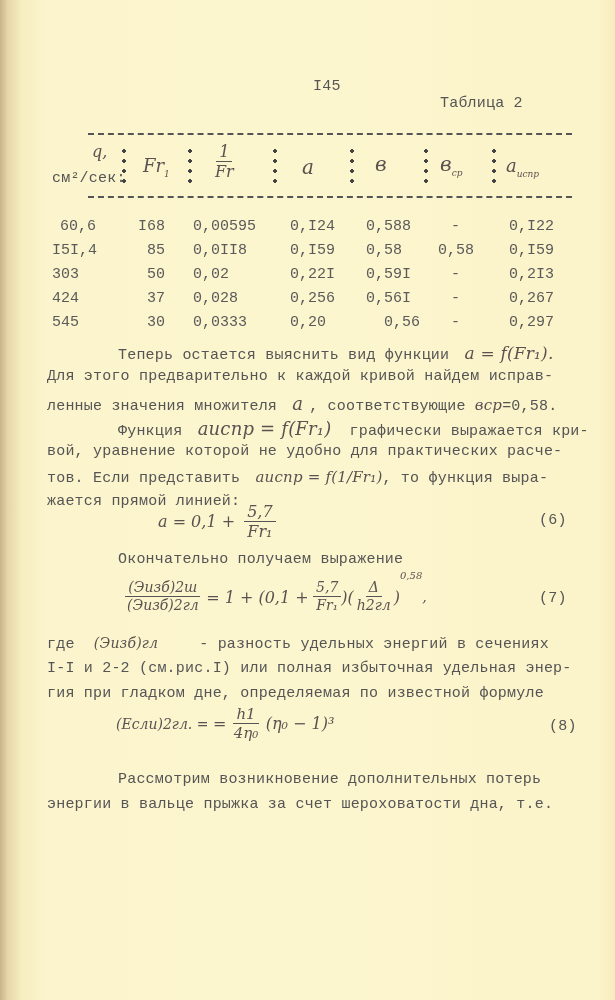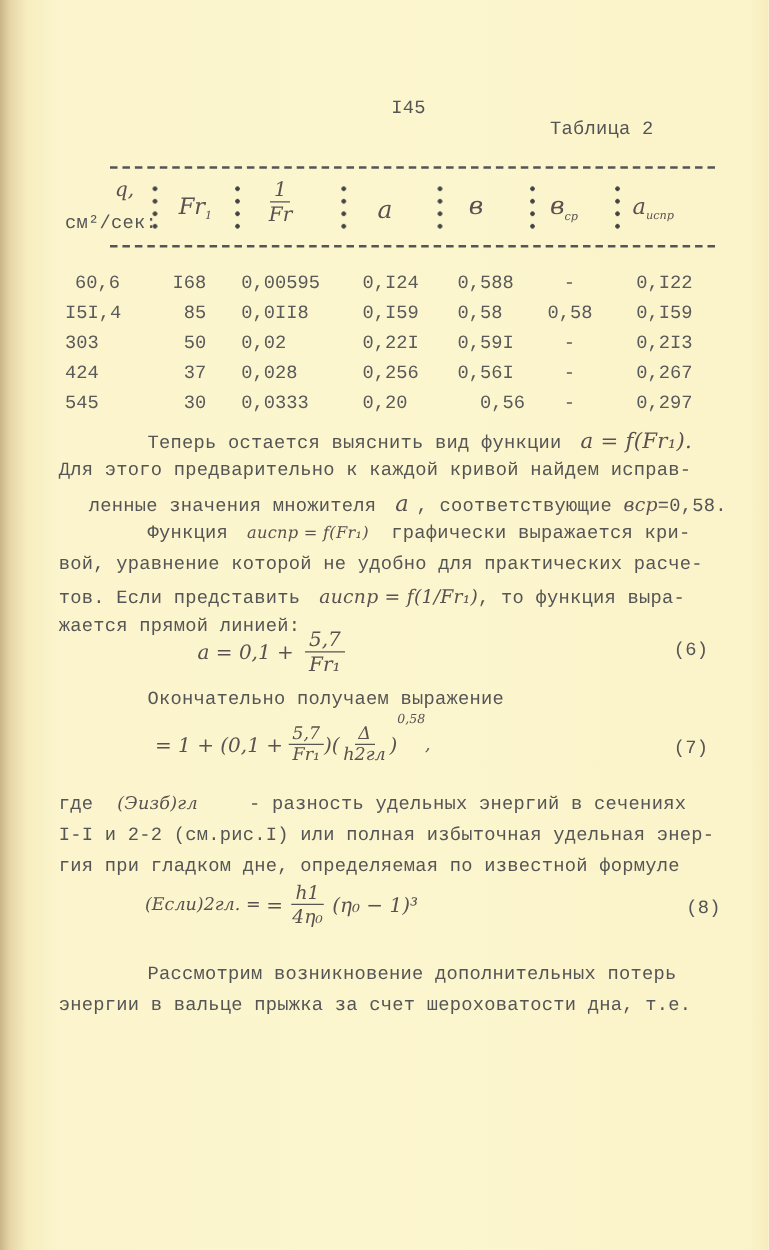--- a/index.html
+++ b/index.html
@@ -104,31 +104,31 @@
     <span class="cell" style="left:509px;">0,297</span>
   </div>
 </div>
 
 <div>
   <div class="abs type" style="left:118px; top:343px;">
     <span>Теперь остается выяснить вид функции</span>
     <span class="hand" style="font-size:17px; margin-left:6px;">a = f(Fr₁).</span>
   </div>
   <div class="abs type" style="left:47px; top:368px;">Для этого предварительно к каждой кривой найдем исправ-</div>
-  <div class="abs type" style="left:47px; top:393px;margin-left:24px;">
+  <div class="abs type" style="left:47px; top:393px;">
     <span>ленные значения множителя</span>
     <span class="hand" style="font-size:18px; margin:0 6px;">a</span><span>, соответствующие</span>
     <span class="hand" style="font-size:15px;">вср</span><span>=0,58.</span>
   </div>
 </div>
 
 <div>
   <div class="abs type" style="left:118px; top:418px;">
     <span>Функция</span>
-    <span class="hand" style="font-size:13px; margin:0 18px 0 6px;">aиспр = f(Fr₁)</span><span>графически выражается кри-</span>
+    <span class="hand" style="font-size:18px; margin:0 18px 0 6px;">aиспр = f(Fr₁)</span><span>графически выражается кри-</span>
   </div>
   <div class="abs type" style="left:47px; top:443px;">вой, уравнение которой не удобно для практических расче-</div>
   <div class="abs type" style="left:47px; top:468px;">
     <span>тов. Если представить</span>
     <span class="hand" style="font-size:15px; margin-left:6px;">aиспр = f(1/Fr₁)</span><span>, то функция выра-</span>
   </div>
   <div class="abs type" style="left:47px; top:493px;">жается прямой линией:</div>
 </div>
 
 <div class="abs hand" style="left:158px; top:503px; font-size:16px;">
@@ -136,20 +136,24 @@
   <span class="frac" style="margin-left:4px;">
       <span class="num">5,7</span>
       <span class="den">Fr₁</span>
     </span>
 </div>
 <div class="abs type" style="left:539px; top:512px;">(6)</div>
 
 <div class="abs type" style="left:118px; top:551px;">Окончательно получаем выражение</div>
 
 <div class="abs hand" style="left:124px; top:570px; font-size:14px;">
+  <span class="frac">
+      <span class="num">(Эизб)2ш</span>
+      <span class="den">(Эизб)2гл</span>
+    </span>
   <span style="vertical-align:middle; font-size:16px;">= 1 + (0,1 +</span>
   <span class="frac">
       <span class="num">5,7</span>
       <span class="den">Fr₁</span>
     </span><span style="vertical-align:middle; font-size:16px;">)(</span><span class="frac">
       <span class="num">Δ</span>
       <span class="den">h2гл</span>
     </span><span style="vertical-align:middle; font-size:16px;">)</span><sup style="vertical-align:22px; font-size:10px;">0,58</sup><span style="vertical-align:middle;">,</span>
 </div>
 <div class="abs type" style="left:539px; top:590px;">(7)</div>

